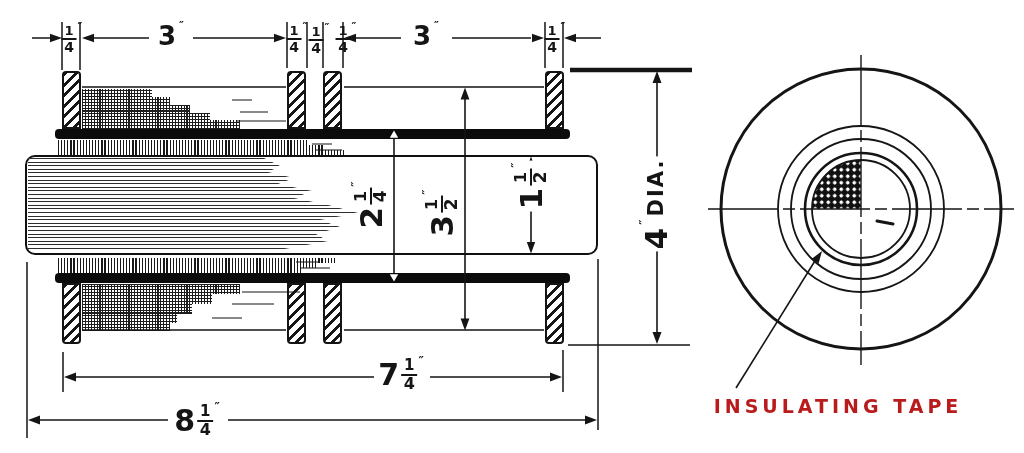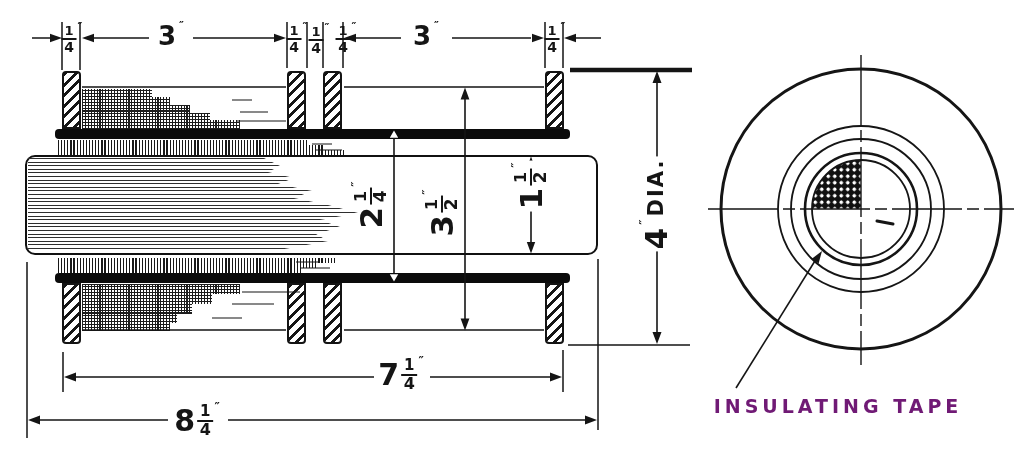--- a/index.html
+++ b/index.html
@@ -64,21 +64,21 @@
   .num:empty{border-bottom:none;padding:0;}
   .unit{align-self:flex-start;margin-top:-3px;margin-left:1px;}
   .suffix{letter-spacing:2px;margin-left:3px;}
   .sm .whole{font-size:24px;} .sm .num{font-size:13px;} .sm .den{font-size:14px;} .sm .unit{font-size:11px;}
   .md .whole{font-size:26px;} .md .num{font-size:14px;} .md .den{font-size:15px;} .md .unit{font-size:11px;}
   .lg .whole{font-size:30px;} .lg .num{font-size:15px;} .lg .den{font-size:16px;} .lg .unit{font-size:12px;}
   .rot .whole{font-size:31px;} .rot .num{font-size:16px;} .rot .den{font-size:17px;}
   .rot .unit{font-size:12px;} .rot .suffix{font-size:21px;}
 
   #callout{position:absolute;z-index:5;transform:translate(-50%,-50%);
-    font-weight:bold;font-size:19px;letter-spacing:4px;white-space:nowrap;color:#701a75;}
+    font-weight:bold;font-size:19px;letter-spacing:4px;white-space:nowrap;color:#b91c1c;}
 </style>
 </head>
 <body>
 
 <div id="canvas">
 
   <div class="tex crosshatch" id="wind-top-out"></div>
   <div class="tex crosshatch" id="wind-bot-out"></div>
   <div class="tex vhatch" id="wind-top-in"></div>
   <div class="tex vhatch" id="wind-bot-in"></div>

